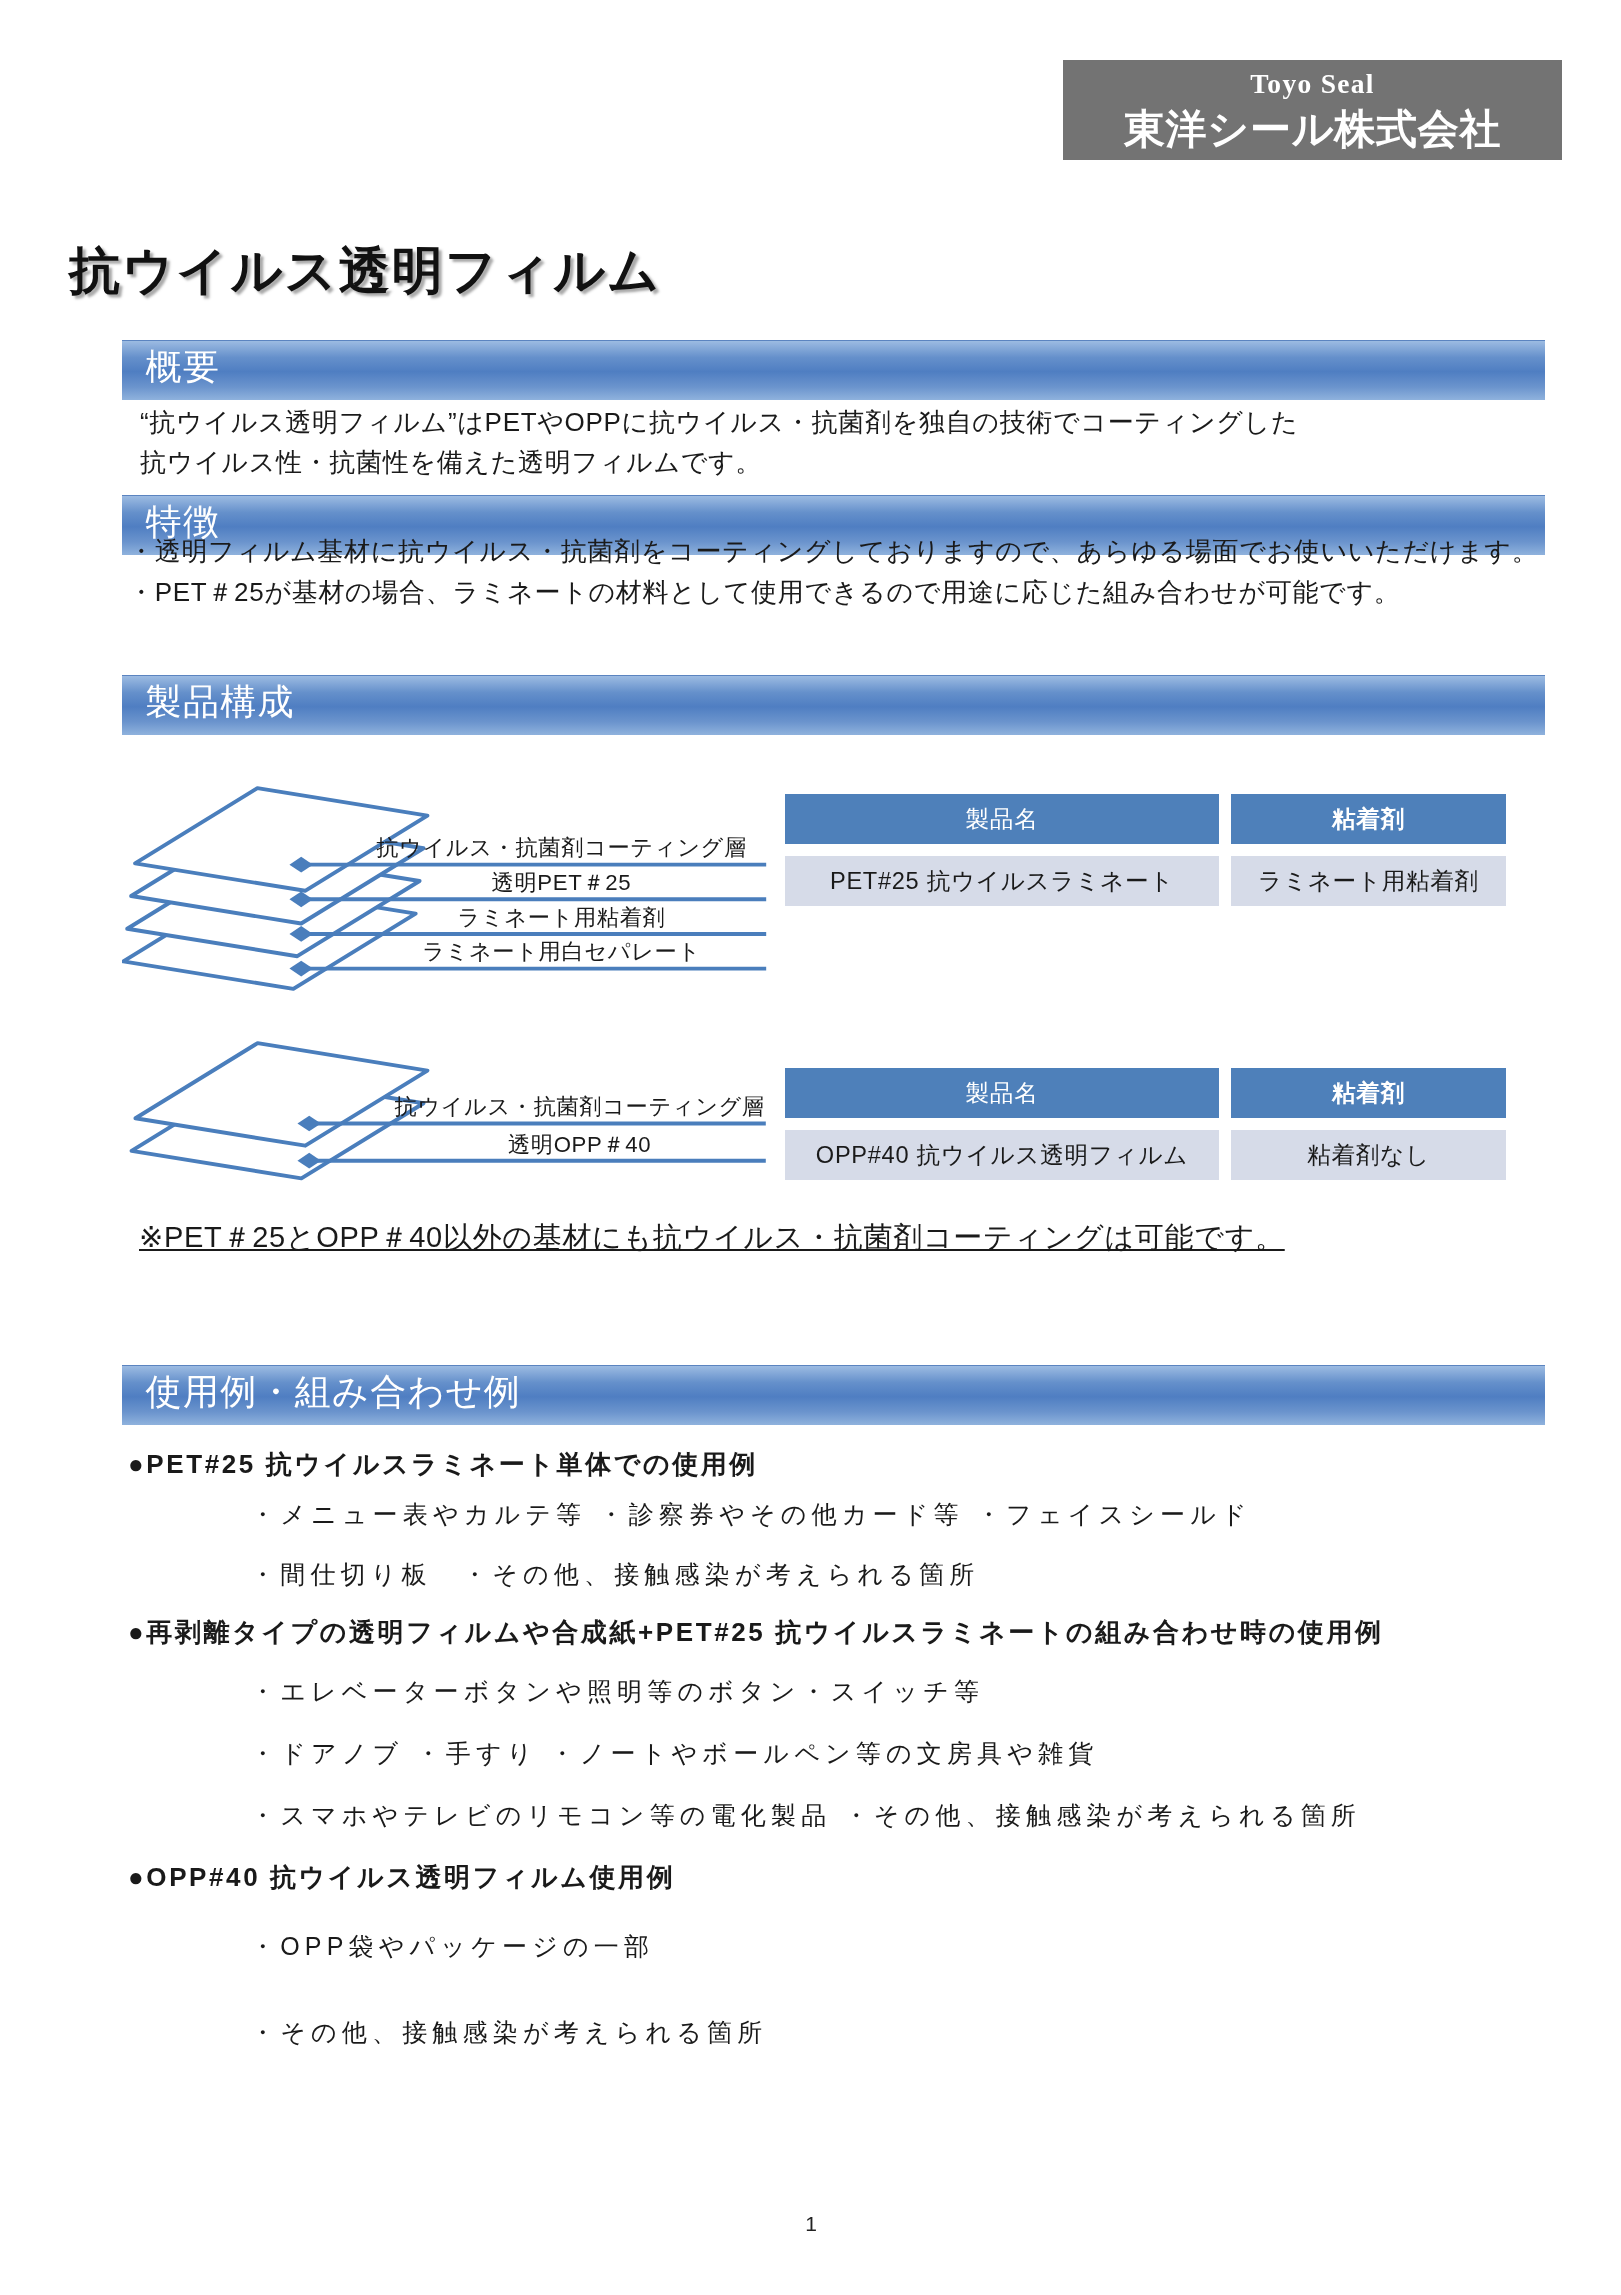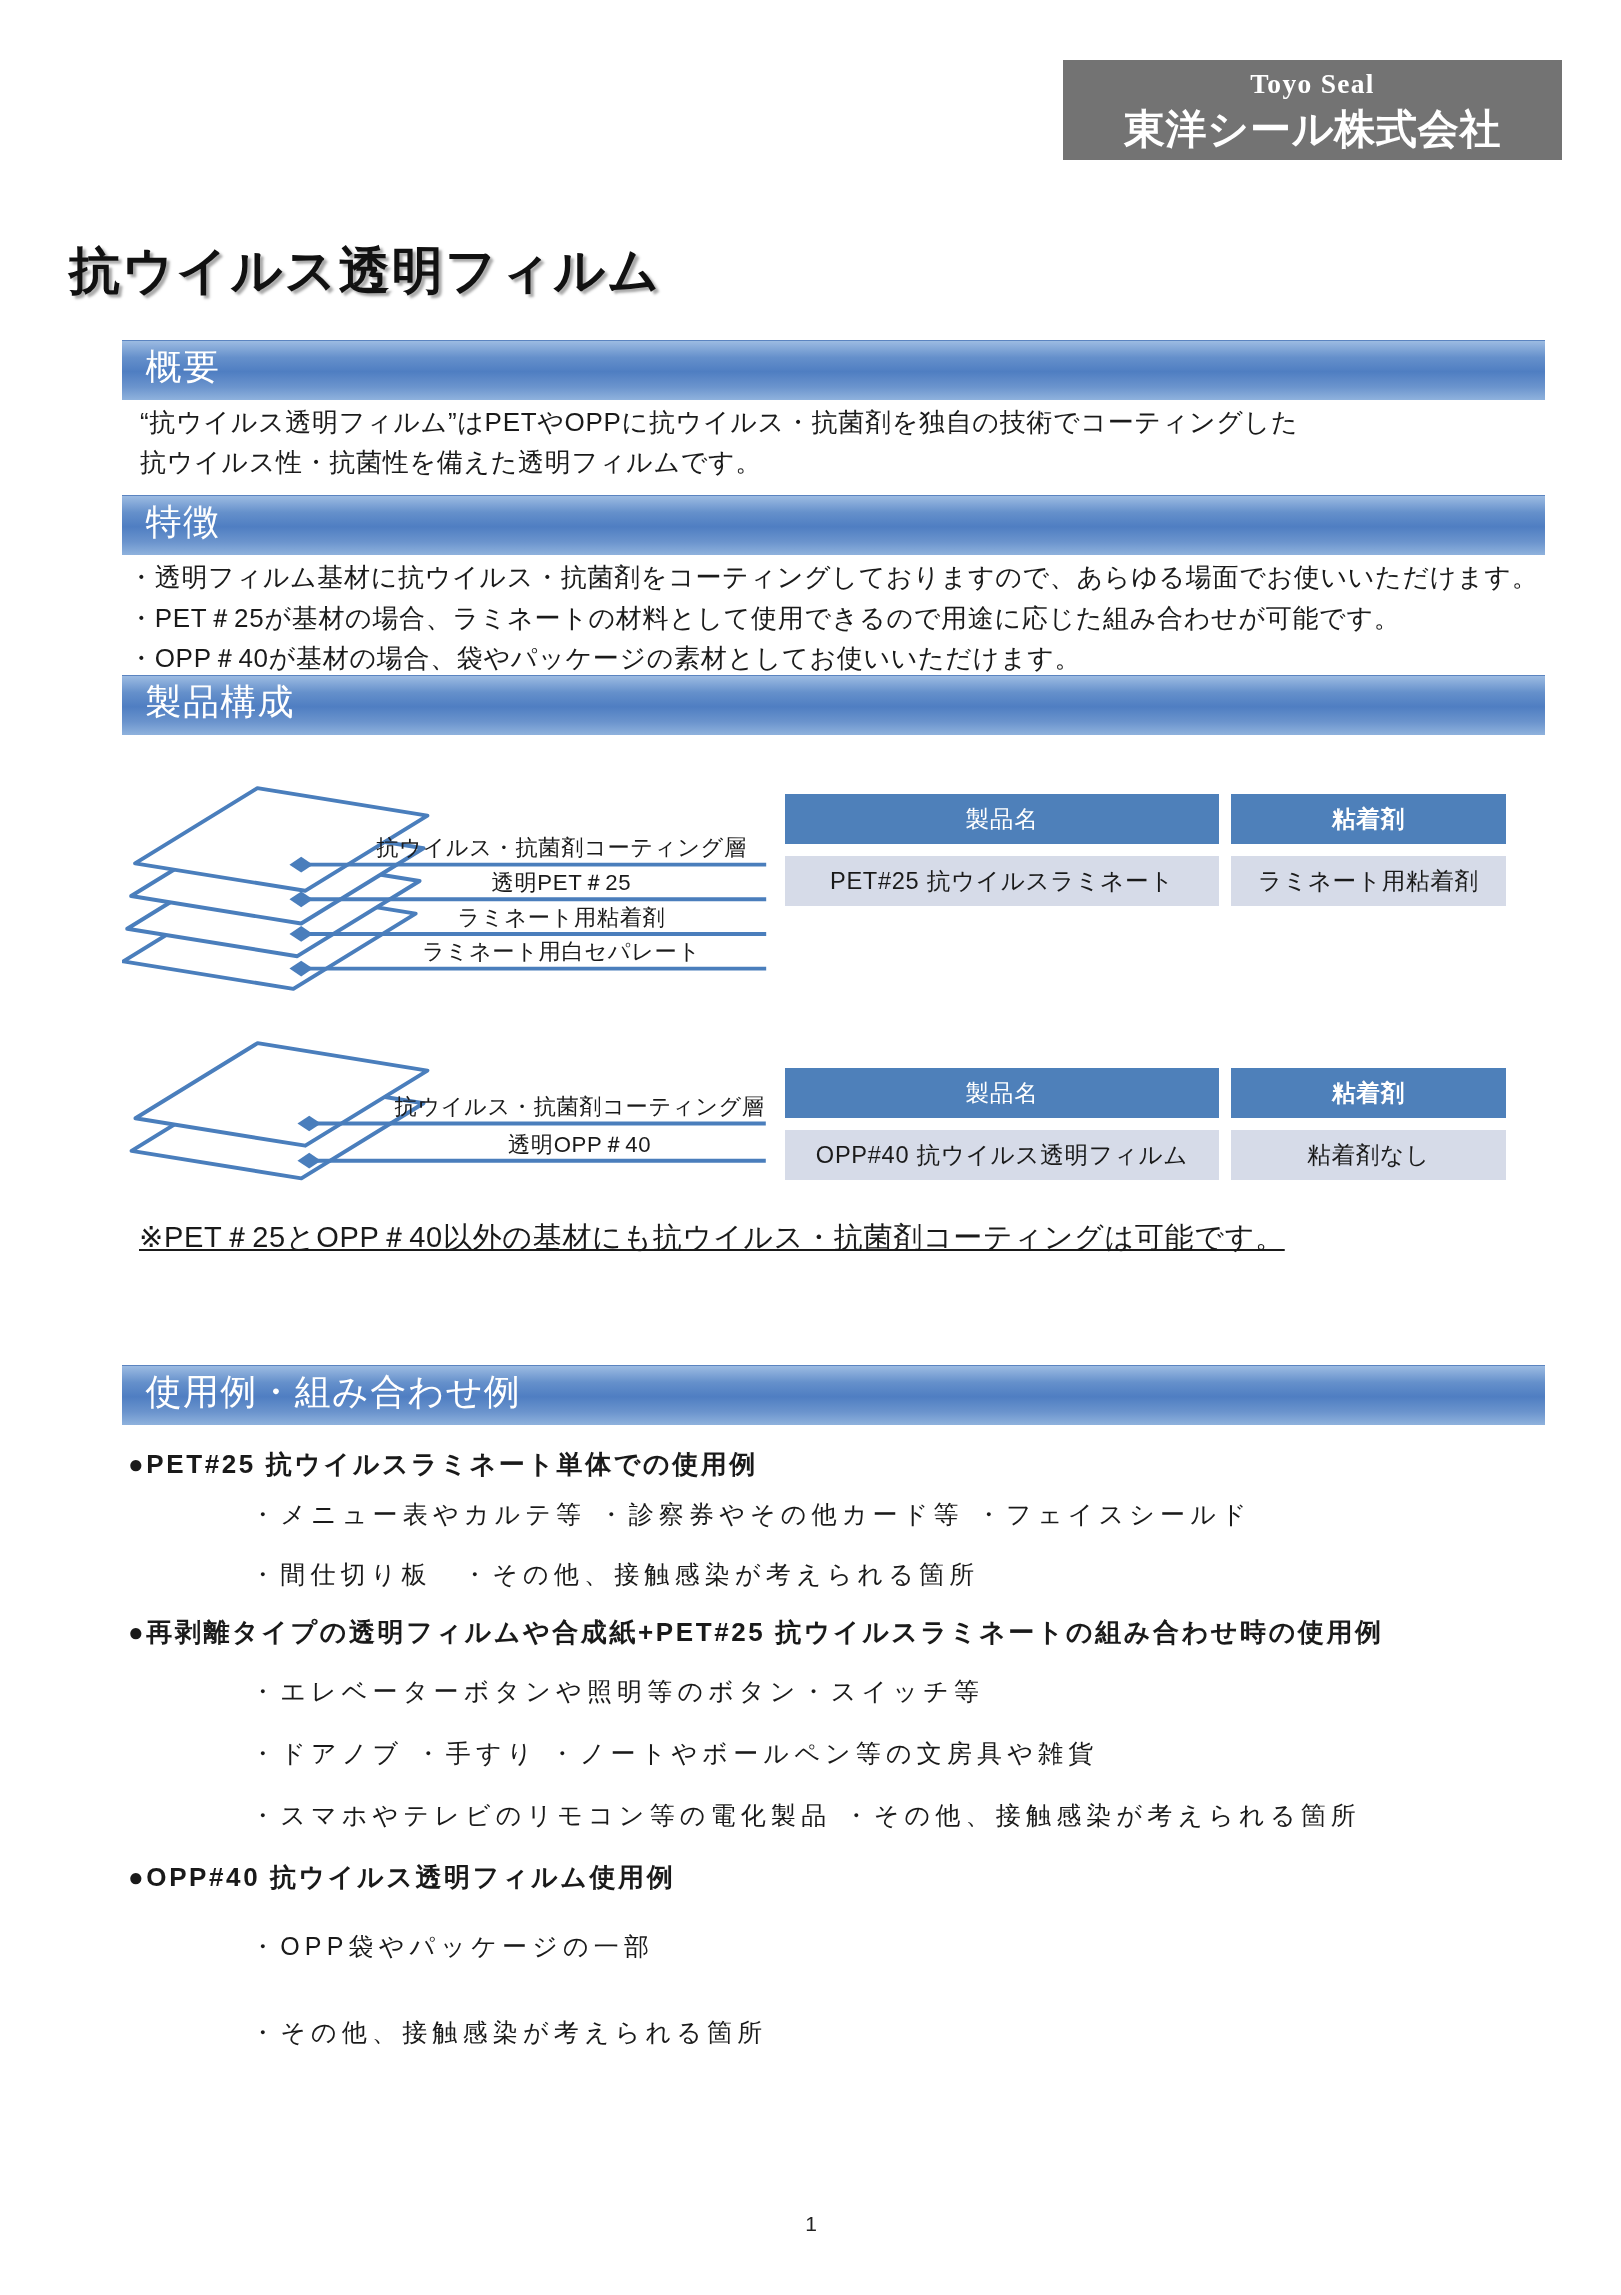--- a/index.html
+++ b/index.html
@@ -39,21 +39,21 @@
   .bar-overview{top:340px;}
   .bar-features{top:495px;}
   .bar-composition{top:675px;}
   .bar-usage{top:1365px;}
   
   .overview-text{
     position:absolute; left:140px; top:402px;
     font-size:26px; line-height:1.55; white-space:pre; letter-spacing:0.7px;
   }
   .features-list{
-    position:absolute; left:128px; top:557px;
+    position:absolute; left:128px; top:531px;
     font-size:26px; line-height:1.56; letter-spacing:0.7px;
   }
   .features-list div{white-space:nowrap;}
   
   .diagram{position:absolute; left:122px; width:654px;}
   .diagram-1{top:775px; height:314px;}
   .diagram-2{top:1017px; height:307px;}
   .sheet{fill:#ffffff; stroke:#4a7ebc; stroke-width:6; stroke-linejoin:round;}
   .leader{stroke:#4a7ebc; stroke-width:6;}
   .diamond{fill:#4a7ebc;}
@@ -114,21 +114,20 @@
 
   <div class="doc-title">抗ウイルス透明フィルム</div>
 
   <div class="bar bar-overview">概要</div>
   <div class="overview-text"><span>“抗ウイルス透明フィルム”はPETやOPPに抗ウイルス・抗菌剤を独自の技術でコーティングした</span><br><span>抗ウイルス性・抗菌性を備えた透明フィルムです。</span></div>
 
   <div class="bar bar-features">特徴</div>
   <div class="features-list">
     <div>・透明フィルム基材に抗ウイルス・抗菌剤をコーティングしておりますので、あらゆる場面でお使いいただけます。</div>
     <div>・PET＃25が基材の場合、ラミネートの材料として使用できるので用途に応じた組み合わせが可能です。</div>
-    <div>・OPP＃40が基材の場合、袋やパッケージの素材としてお使いいただけます。</div>
   </div>
 
   <div class="bar bar-composition">製品構成</div>
 
   <svg class="diagram diagram-1" viewBox="0 0 1000 480">
     <g>
       <path class="sheet" transform="translate(-18,150)" d="M207,20 L467,62 L280,177 L20,135 Z"></path>
       <path class="sheet" transform="translate(-12,100)" d="M207,20 L467,62 L280,177 L20,135 Z"></path>
       <path class="sheet" transform="translate(-6,50)" d="M207,20 L467,62 L280,177 L20,135 Z"></path>
       <path class="sheet" d="M207,20 L467,62 L280,177 L20,135 Z"></path>

